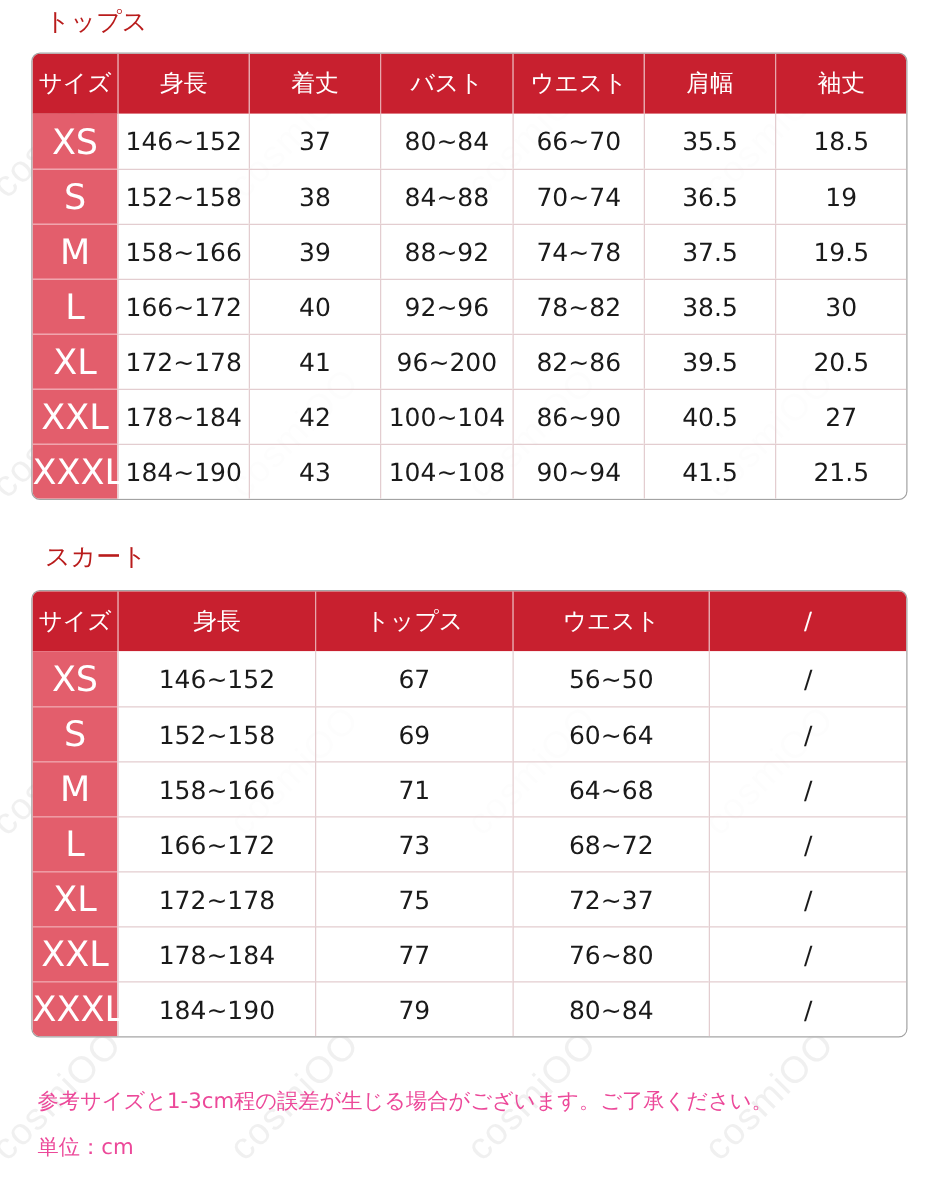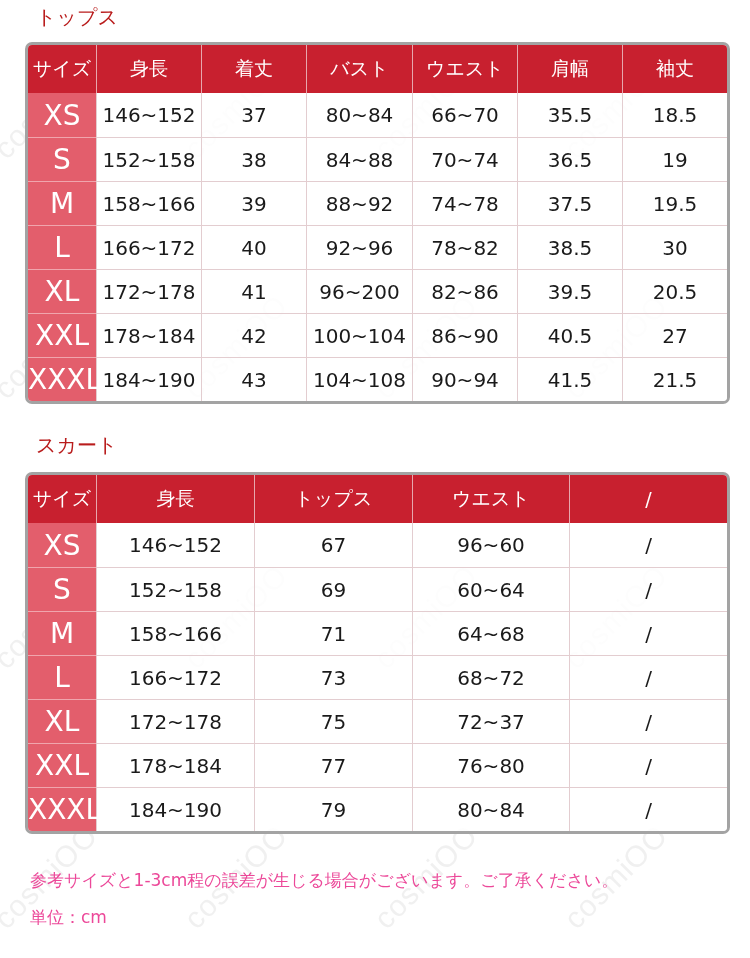--- a/index.html
+++ b/index.html
@@ -4,21 +4,21 @@
 <style>
   * { box-sizing: border-box; margin: 0; padding: 0; }
   html, body { width: 750px; height: 958px; background: #ffffff; overflow: hidden; }
   body { position: relative; font-family: "DejaVu Sans", "Liberation Sans", sans-serif; color: #1a1a1a; }
 
   .watermark-layer { position: absolute; inset: 0; pointer-events: none; overflow: hidden; }
   .wm { position: absolute; font-family: "Liberation Sans", sans-serif; font-size: 30px; color: rgba(200,200,200,0.28); transform: rotate(-45deg); white-space: nowrap; letter-spacing: 1px; }
 
   .section-title { position: absolute; left: 36px; font-size: 20px; color: #b91c1c; font-family: "DejaVu Sans", sans-serif; }
 
-  table.size-table { position: absolute; left: 25px; width: 699px; border-collapse: separate; border-spacing: 0; table-layout: fixed; border: 3px solid #a3a3a3; border-radius: 7px; overflow: hidden; }
+  table.size-table { position: absolute; left: 25px; width: 699px; border-collapse: separate; border-spacing: 0; table-layout: fixed; border: 1px solid #a3a3a3; border-radius: 7px; overflow: hidden; }
   table.size-table th { background: #c8202f; color: #ffffff; font-weight: normal; font-size: 19px; height: 48px; text-align: center; border-left: 1px solid #e7a7ad; }
   table.size-table th:first-child { border-left: none; }
   table.size-table td { height: 44px; text-align: center; font-size: 20px; border-top: 1px solid #e3cdd0; border-left: 1px solid #e3cdd0; background: rgba(255,255,255,0.85); color: #1a1a1a; white-space: nowrap; }
   table.size-table tr:first-child td { border-top: none; }
   table.size-table td.size-cell { background: #e35e6c; color: #ffffff; border-left: none; border-top: 1px solid #f0a5ad; font-size: 28px; }
   table.size-table tr:first-child td.size-cell { border-top: none; }
 
   #tops-table { top: 42px; }
   #skirt-table { top: 472px; }
 
@@ -153,21 +153,21 @@
       <th>トップス</th>
       <th>ウエスト</th>
       <th>/</th>
     </tr>
   </thead>
   <tbody>
     <tr>
       <td class="size-cell">XS</td>
       <td>146~152</td>
       <td>67</td>
-      <td>96~60</td>
+      <td>56~50</td>
       <td>/</td>
     </tr>
     <tr>
       <td class="size-cell">S</td>
       <td>152~158</td>
       <td>69</td>
       <td>60~64</td>
       <td>/</td>
     </tr>
     <tr>

